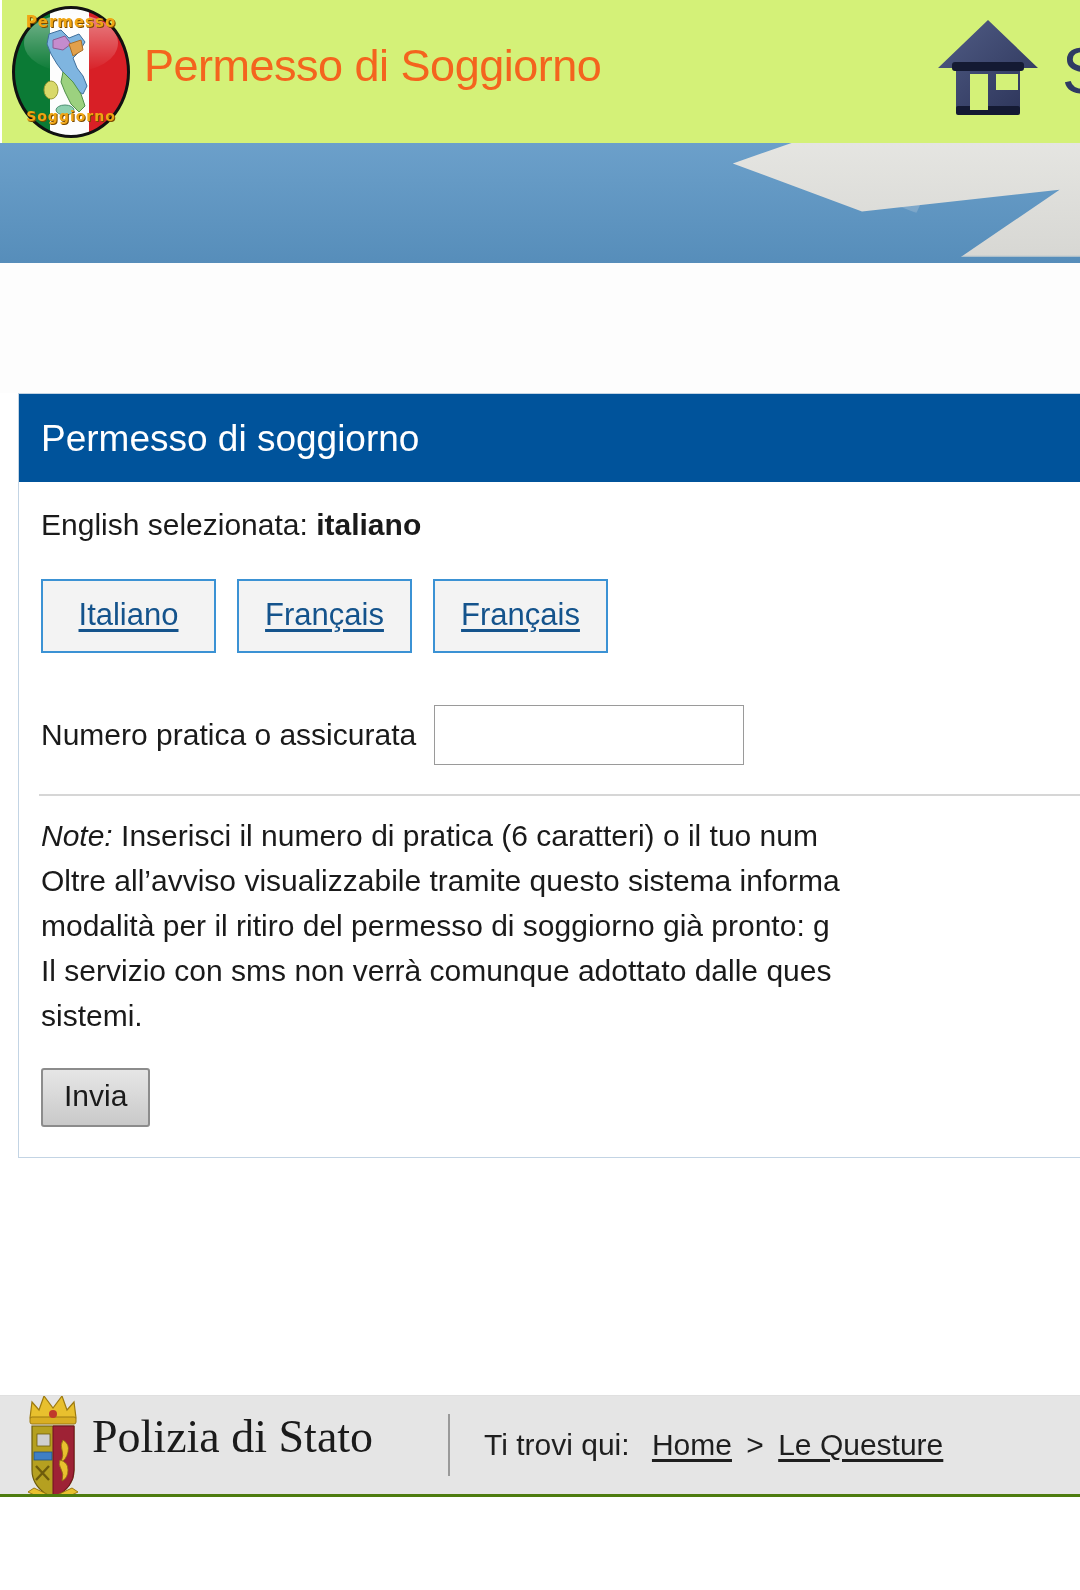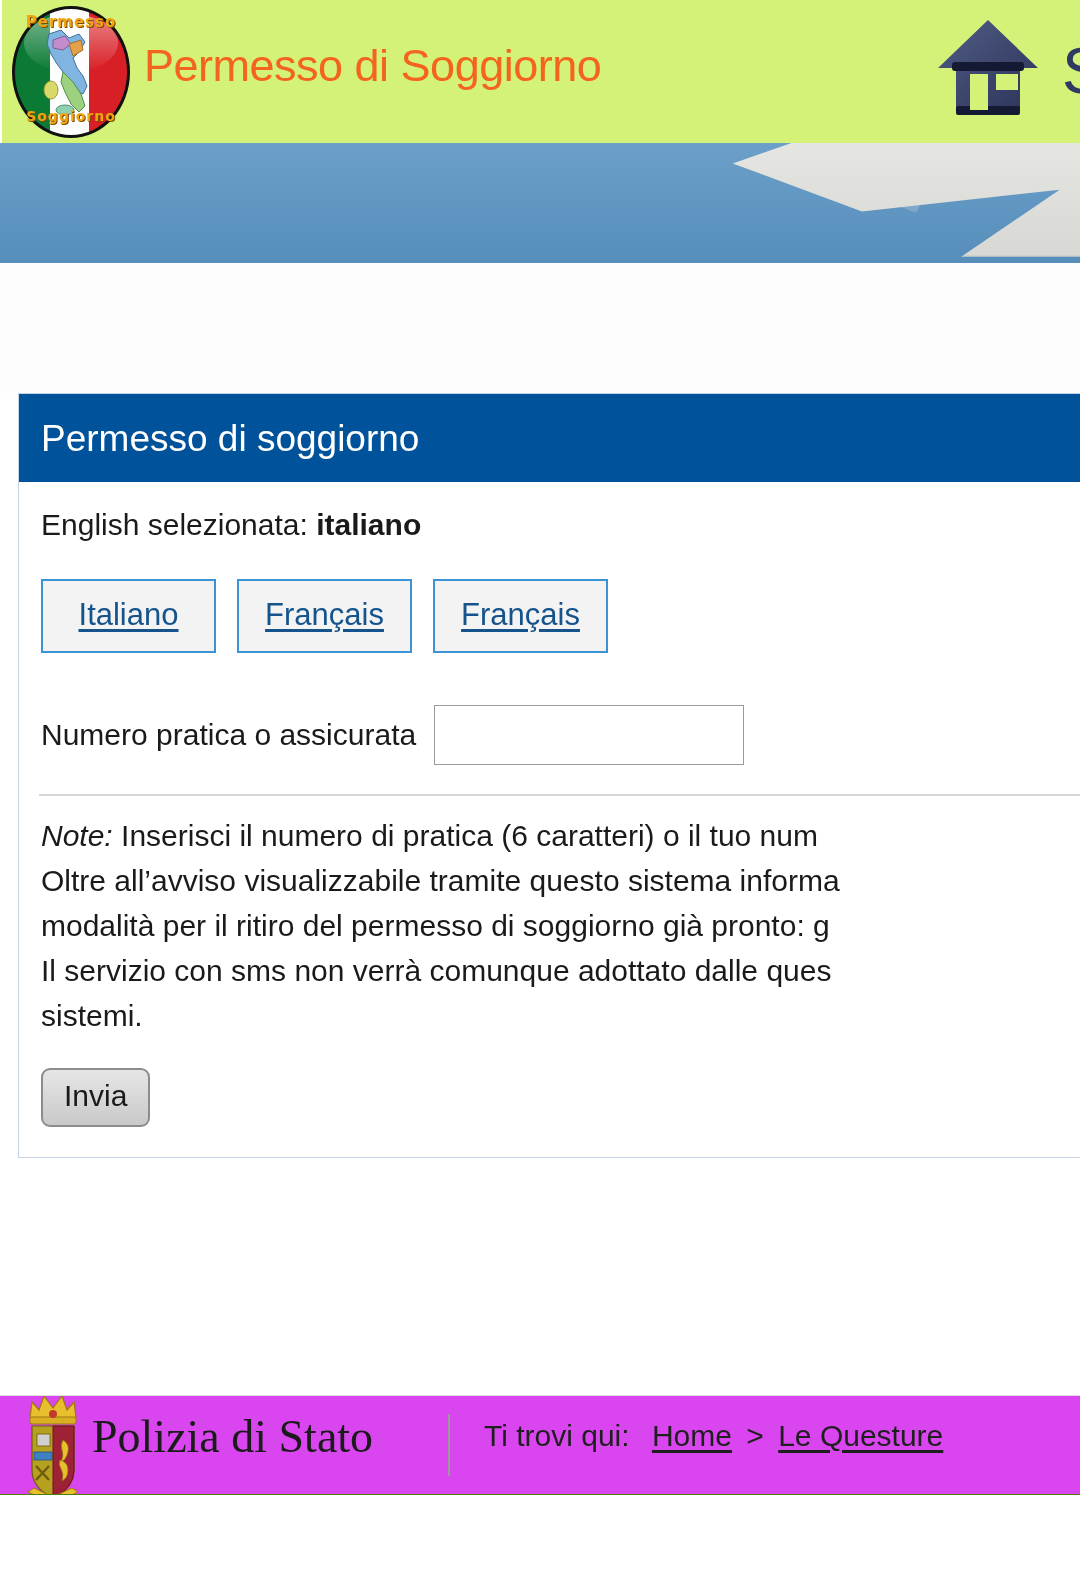--- a/index.html
+++ b/index.html
@@ -225,34 +225,34 @@
   }
   .note i { font-style: italic; }
 
   .submit-wrap { padding: 30px 0 0 22px; }
   .submit-btn {
     font-size: 30px;
     font-family: "Liberation Sans", sans-serif;
     color: #1a1a1a;
     background: linear-gradient(180deg, #e6e6e6, #c9c9c9);
     border: 2px solid #8c8c8c;
-    border-radius: 9px;
+    border-radius: 3px;
     padding: 9px 21px 12px 21px;
     cursor: pointer;
   }
 
   
   .footer {
     position: absolute;
     left: 0; top: 1395px;
     width: 1080px;
     height: 98px;
-    background: #d946ef;
+    background: #e5e5e5;
     border-top: 1px solid #e0e0e0;
-    border-bottom: 1px solid #4d7c0f;
+    border-bottom: 3px solid #4d7c0f;
     overflow: hidden;
   }
   .crest {
     position: absolute;
     left: 22px; top: -12px;
     width: 62px; height: 120px;
   }
   .footer-brand {
     position: absolute;
     left: 92px; top: 14px;
@@ -262,21 +262,21 @@
     white-space: nowrap;
   }
   .footer-sep {
     position: absolute;
     left: 448px; top: 18px;
     width: 2px; height: 62px;
     background: #9a9a9a;
   }
   .breadcrumb {
     position: absolute;
-    left: 484px; top: 23px;
+    left: 484px; top: 32px;
     font-size: 30px;
     color: #1f1f1f;
     white-space: nowrap;
   }
   .breadcrumb a {
     color: #1f1f1f;
     text-decoration: underline;
     text-underline-offset: 4px;
   }
   .breadcrumb .sep { padding: 0 6px; }

